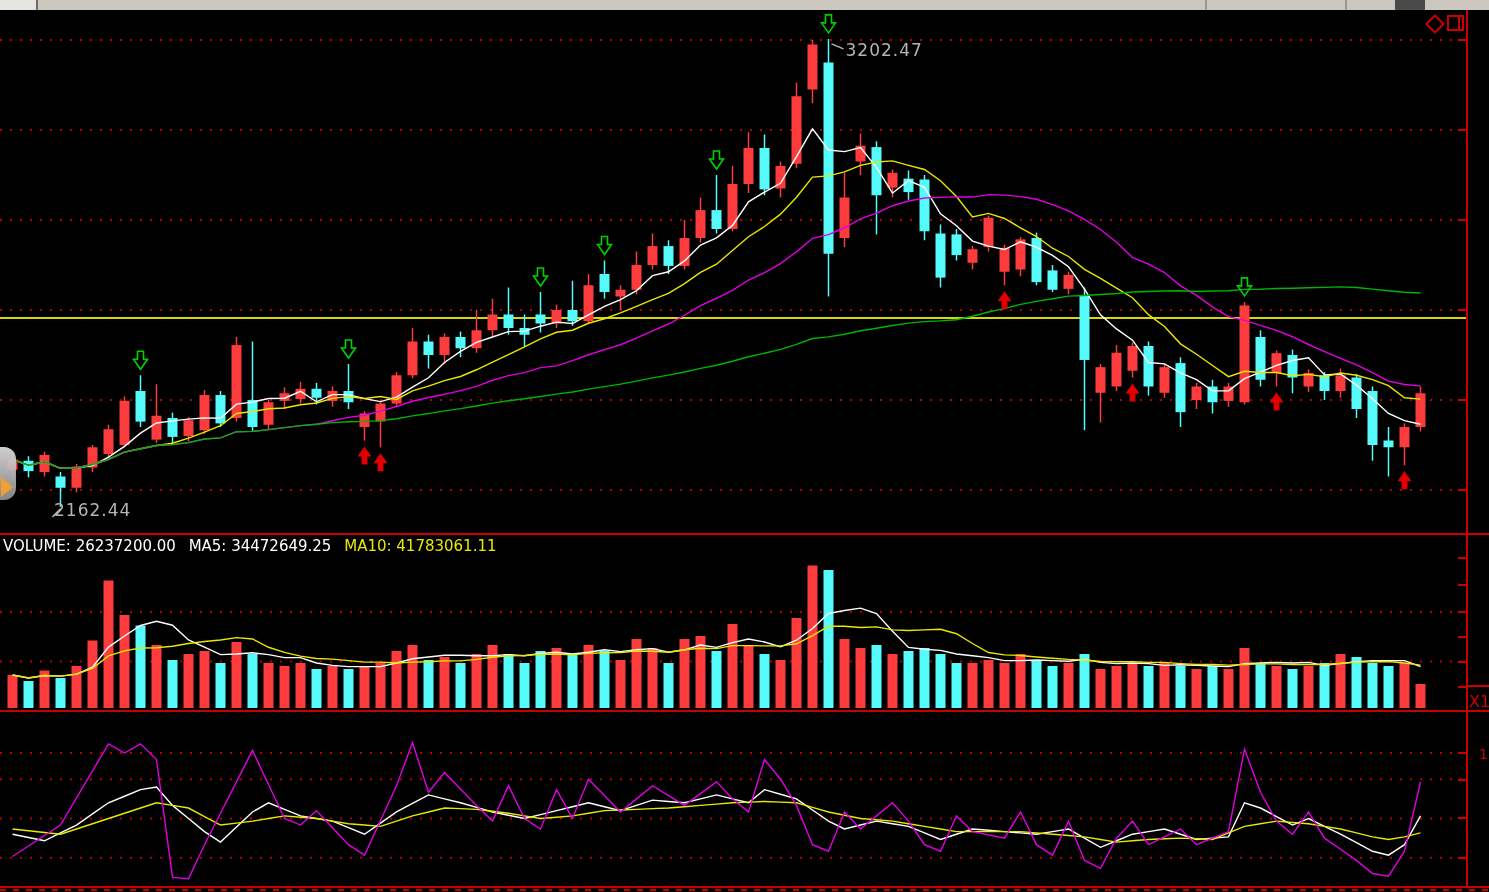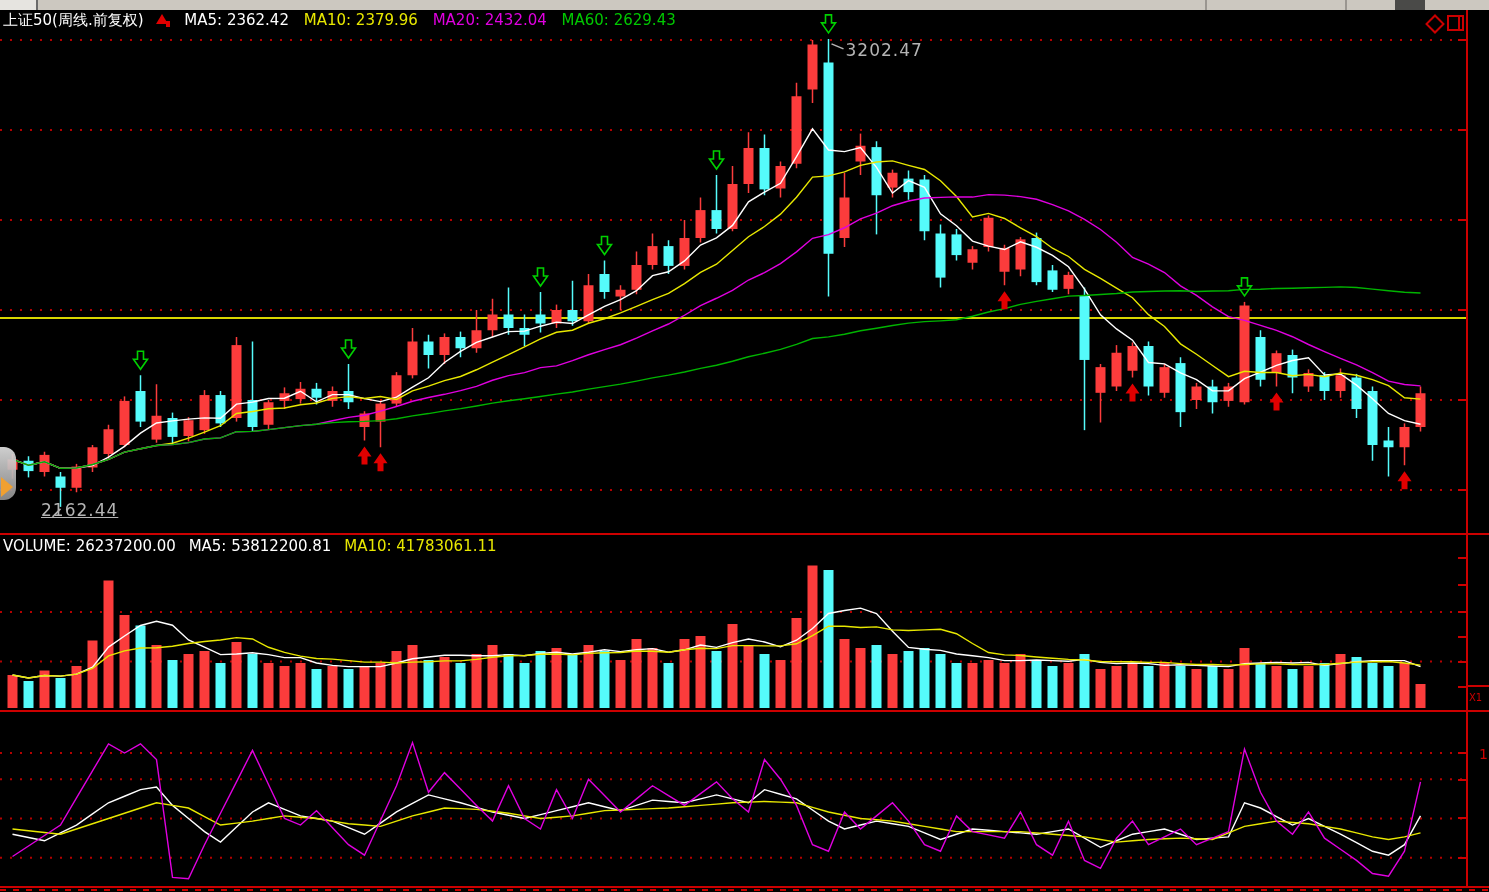--- a/index.html
+++ b/index.html
@@ -26,21 +26,21 @@
   svg{position:absolute;left:0;top:0;}
   
   .divider{position:absolute;left:0;width:1489px;height:2px;background:#cc0000;}
   .axis-v{position:absolute;left:1466px;top:10px;width:2px;height:878px;background:#cc0000;}
   .bottom-dash{position:absolute;left:0;top:889px;width:1489px;height:2px;
      background:repeating-linear-gradient(90deg,#cc0000 0 6px,transparent 6px 13px);}
   
   .panel-text{position:absolute;left:3px;font-size:15px;white-space:nowrap;}
   .panel-text span{margin-right:8px;}
   
-  .x1-label{position:absolute;left:1469px;top:692px;color:#cc0000;font-size:10px;}
+  .x1-label{position:absolute;left:1469px;top:692px;color:#cc0000;font-size:16px;}
   .kdj-axis-label{position:absolute;left:1479px;top:746px;color:#cc0000;font-size:14px;}
   
   .annotation{position:absolute;color:#b4b4b4;font-size:17px;letter-spacing:1px;z-index:5;}
   
   .left-tab{position:absolute;left:0;top:447px;width:16px;height:53px;border-radius:0 12px 12px 0;
      background:linear-gradient(180deg,#e0e0e0,#909090);opacity:.92;z-index:6;}
   .left-tri{position:absolute;left:1px;top:477px;width:0;height:0;border-top:10px solid transparent;
      border-bottom:10px solid transparent;border-left:12px solid #f0a030;z-index:7;}
 </style>
 </head>
@@ -374,48 +374,41 @@
         <polyline points="12.5,675 28.5,678 44.5,675.5 60.5,676.125 76.5,674.1 92.5,667.2 108.5,647.1 124.5,636 140.5,625.5 156.5,621.3 172.5,625.2 188.5,639.9 204.5,647.1 220.5,654.6 236.5,654 252.5,652.8 268.5,654.6 284.5,657.6 300.5,657.6 316.5,663 332.5,665.4 348.5,666.6 364.5,666.6 380.5,666.6 396.5,663 412.5,658.8 428.5,657 444.5,655.2 460.5,655.2 476.5,655.8 492.5,655.8 508.5,654.6 524.5,655.8 540.5,653.4 556.5,652.2 572.5,654 588.5,652.2 604.5,649.8 620.5,651.6 636.5,649.8 652.5,648.6 668.5,652.2 684.5,649.8 700.5,645 716.5,647.4 732.5,642.6 748.5,639 764.5,642 780.5,646.8 796.5,640.2 812.5,628.5 828.5,613.5 844.5,610.5 860.5,608.1 876.5,613.5 892.5,631.2 908.5,647.4 924.5,649.2 940.5,650.4 956.5,654 972.5,655.8 988.5,657.6 1004.5,660.6 1020.5,660.6 1036.5,660 1052.5,660.6 1068.5,661.2 1084.5,659.4 1100.5,662.4 1116.5,663.6 1132.5,663 1148.5,663.6 1164.5,665.4 1180.5,664.8 1196.5,665.4 1212.5,666 1228.5,666.6 1244.5,663.6 1260.5,663 1276.5,662.4 1292.5,663 1308.5,662.4 1324.5,665.4 1340.5,663.6 1356.5,661.8 1372.5,660.6 1388.5,660.6 1404.5,660.6 1420.5,666.6" fill="none" stroke="#ffffff" stroke-width="1.4"></polyline>
         <polyline points="12.5,675 28.5,678 44.5,675.5 60.5,676.125 76.5,674.1 92.5,668.5 108.5,655.9285714285714 124.5,650.8125 140.5,648 156.5,647.7 172.5,646.2 188.5,643.5 204.5,641.55 220.5,640.05 236.5,637.65 252.5,639 268.5,647.25 284.5,652.35 300.5,656.1 316.5,658.5 332.5,659.1 348.5,660.6 364.5,662.1 380.5,662.1 396.5,663 412.5,662.1 428.5,661.8 444.5,660.9 460.5,660.9 476.5,659.4 492.5,657.3 508.5,655.8 524.5,655.5 540.5,654.3 556.5,654 572.5,654.9 588.5,653.4 604.5,652.8 620.5,652.5 636.5,651 652.5,651.3 668.5,652.2 684.5,649.8 700.5,648.3 716.5,648.6 732.5,645.6 748.5,645.6 764.5,645.9 780.5,645.9 796.5,643.8 812.5,635.55 828.5,626.25 844.5,626.25 860.5,627.45 876.5,626.85 892.5,629.85 908.5,630.45 924.5,629.85 940.5,629.25 956.5,633.75 972.5,643.5 988.5,652.5 1004.5,654.9 1020.5,655.5 1036.5,657 1052.5,658.2 1068.5,659.4 1084.5,660 1100.5,661.5 1116.5,661.8 1132.5,661.8 1148.5,662.4 1164.5,662.4 1180.5,663.6 1196.5,664.5 1212.5,664.5 1228.5,665.1 1244.5,664.5 1260.5,663.9 1276.5,663.9 1292.5,664.5 1308.5,664.5 1324.5,664.5 1340.5,663.3 1356.5,662.1 1372.5,661.8 1388.5,661.5 1404.5,663 1420.5,665.1" fill="none" stroke="#e8e800" stroke-width="1.4"></polyline>
         <polyline points="12.5,834.22 28.5,837.495 44.5,840.77 60.5,832.91 76.5,825.05 92.5,813.915 108.5,802.78 124.5,796.23 140.5,789.68 156.5,787.06 172.5,805.4 188.5,818.5 204.5,831.6 220.5,842.08 236.5,827.015 252.5,811.95 268.5,802.78 284.5,809.33 300.5,815.88 316.5,818.5 332.5,821.12 348.5,827.67 364.5,834.22 380.5,823.085 396.5,811.95 412.5,803.435 428.5,794.92 444.5,798.85 460.5,802.78 476.5,807.365 492.5,811.95 508.5,815.225 524.5,818.5 540.5,814.5699999999999 556.5,810.64 572.5,806.71 588.5,802.78 604.5,806.71 620.5,810.64 636.5,805.4 652.5,800.16 668.5,801.47 684.5,802.78 700.5,798.85 716.5,794.92 732.5,798.85 748.5,802.78 764.5,789.68 780.5,794.265 796.5,798.85 812.5,809.985 828.5,821.12 844.5,828.98 860.5,825.05 876.5,821.12 892.5,823.74 908.5,826.36 924.5,832.91 940.5,839.46 956.5,834.22 972.5,828.98 988.5,830.29 1004.5,831.6 1020.5,832.91 1036.5,834.22 1052.5,831.6 1068.5,828.98 1084.5,838.15 1100.5,847.32 1116.5,840.77 1132.5,834.22 1148.5,831.6 1164.5,828.98 1180.5,834.22 1196.5,839.46 1212.5,838.15 1228.5,836.84 1244.5,802.78 1260.5,808.02 1276.5,816.535 1292.5,825.05 1308.5,818.5 1324.5,826.36 1340.5,834.22 1356.5,842.735 1372.5,851.25 1388.5,855.18 1404.5,844.7 1420.5,815.9062" fill="none" stroke="#ffffff" stroke-width="1.4"></polyline>
         <polyline points="12.5,828.98 28.5,830.7266666666667 44.5,832.4733333333334 60.5,834.22 76.5,828.98 92.5,823.74 108.5,818.5 124.5,813.26 140.5,808.02 156.5,802.78 172.5,805.4 188.5,808.02 204.5,816.535 220.5,825.05 236.5,823.085 252.5,821.12 268.5,818.5 284.5,815.88 300.5,817.19 316.5,818.5 332.5,821.12 348.5,823.74 364.5,825.05 380.5,826.36 396.5,821.12 412.5,815.88 428.5,811.95 444.5,808.02 460.5,808.675 476.5,809.33 492.5,811.295 508.5,813.26 524.5,815.88 540.5,818.5 556.5,817.19 572.5,815.88 588.5,813.26 604.5,810.64 620.5,809.985 636.5,809.33 652.5,808.675 668.5,808.02 684.5,806.71 700.5,805.4 716.5,804.09 732.5,802.78 748.5,802.125 764.5,801.47 780.5,802.125 796.5,802.78 812.5,807.365 828.5,811.95 844.5,815.225 860.5,818.5 876.5,819.81 892.5,821.12 908.5,823.74 924.5,826.36 940.5,828.98 956.5,831.6 972.5,831.6 988.5,831.6 1004.5,831.6 1020.5,831.6 1036.5,832.91 1052.5,834.22 1068.5,835.53 1084.5,836.84 1100.5,839.46 1116.5,842.08 1132.5,840.77 1148.5,839.46 1164.5,838.805 1180.5,838.15 1196.5,838.805 1212.5,839.46 1228.5,832.91 1244.5,826.36 1260.5,823.74 1276.5,821.12 1292.5,822.43 1308.5,823.74 1324.5,826.36 1340.5,828.98 1356.5,832.91 1372.5,836.84 1388.5,839.46 1404.5,836.84 1420.5,832.8838" fill="none" stroke="#e8e800" stroke-width="1.4"></polyline>
         <polyline points="12.5,856.49 28.5,846.01 44.5,835.53 60.5,825.05 76.5,797.9766666666667 92.5,770.9033333333333 108.5,743.8299999999999 124.5,753 140.5,743.8299999999999 156.5,759.55 172.5,877.45 188.5,878.76 204.5,844.7 220.5,813.26 236.5,781.8199999999999 252.5,750.38 268.5,784.44 284.5,818.5 300.5,825.05 316.5,810.64 332.5,827.67 348.5,844.7 364.5,855.18 380.5,820.465 396.5,785.75 412.5,742.52 428.5,792.3 444.5,772.65 460.5,789.025 476.5,805.4 492.5,821.12 508.5,785.75 524.5,818.5 540.5,828.98 556.5,789.68 572.5,818.5 588.5,779.2 604.5,795.575 620.5,811.95 636.5,798.85 652.5,785.75 668.5,795.575 684.5,805.4 700.5,793.61 716.5,781.8199999999999 732.5,798.85 748.5,811.95 764.5,759.55 780.5,779.2 796.5,805.4 812.5,844.7 828.5,851.25 844.5,811.95 860.5,828.98 876.5,815.88 892.5,802.78 908.5,821.12 924.5,844.7 940.5,851.25 956.5,815.88 972.5,831.6 988.5,834.875 1004.5,838.15 1020.5,811.95 1036.5,844.7 1052.5,855.18 1068.5,821.12 1084.5,860.42 1100.5,868.28 1116.5,838.15 1132.5,821.12 1148.5,844.7 1164.5,836.84 1180.5,828.98 1196.5,844.7 1212.5,838.15 1228.5,831.6 1244.5,749.0699999999999 1260.5,792.3 1276.5,821.12 1292.5,834.22 1308.5,811.95 1324.5,838.15 1340.5,849.285 1356.5,860.42 1372.5,873.52 1388.5,876.14 1404.5,851.25 1420.5,781.9379" fill="none" stroke="#e000e0" stroke-width="1.4"></polyline>
         <line x1="831.5" y1="43.88850000000008" x2="843.5" y2="48.88850000000008" stroke="#b4b4b4" stroke-width="1.5"></line>
         <line x1="60.5" y1="508.902" x2="52.5" y2="516.902" stroke="#b4b4b4" stroke-width="1.5"></line>
       </svg>
   </div>
 
-  <div class="header">
-    <span class="c-white">上证50(周线.前复权)</span><span class="up-arrow-glyph"></span><span class="up-arrow-stem"></span>
-    <span class="c-white">MA5: 2362.42</span>
-    <span class="c-yellow">MA10: 2379.96</span>
-    <span class="c-magenta">MA20: 2432.04</span>
-    <span class="c-green">MA60: 2629.43</span>
-  </div>
 
   <div class="diamond"></div>
   <div class="winbox">
     <div class="winbox-inner"></div>
   </div>
 
   <div class="divider" style="top:533px"></div>
   <div class="divider" style="top:710px"></div>
   <div class="divider" style="top:886px"></div>
   <div class="bottom-dash"></div>
   <div class="axis-v"></div>
 
   <div class="panel-text" style="top:537px">
     <span class="c-white">VOLUME: 26237200.00</span>
-    <span class="c-white">MA5: 53812200.81</span>
+    <span class="c-white">MA5: 34472649.25</span>
     <span class="c-yellow">MA10: 41783061.11</span>
   </div>
 
 
   <div class="x1-label">X1</div>
   <div class="kdj-axis-label">1</div>
 
   <div id="ann-0" class="annotation" style="left: 845.5px; top: 39.8885px;">3202.47</div>
-  <div id="ann-1" class="annotation" style="left: 41px; top: 499.902px; text-decoration: underline;">2162.44</div>
+  <div id="ann-1" class="annotation" style="left: 54px; top: 499.902px;">2162.44</div>
 
   <div class="left-tab"></div>
   <div class="left-tri"></div>
 
 </div>
 
 </body></html>

